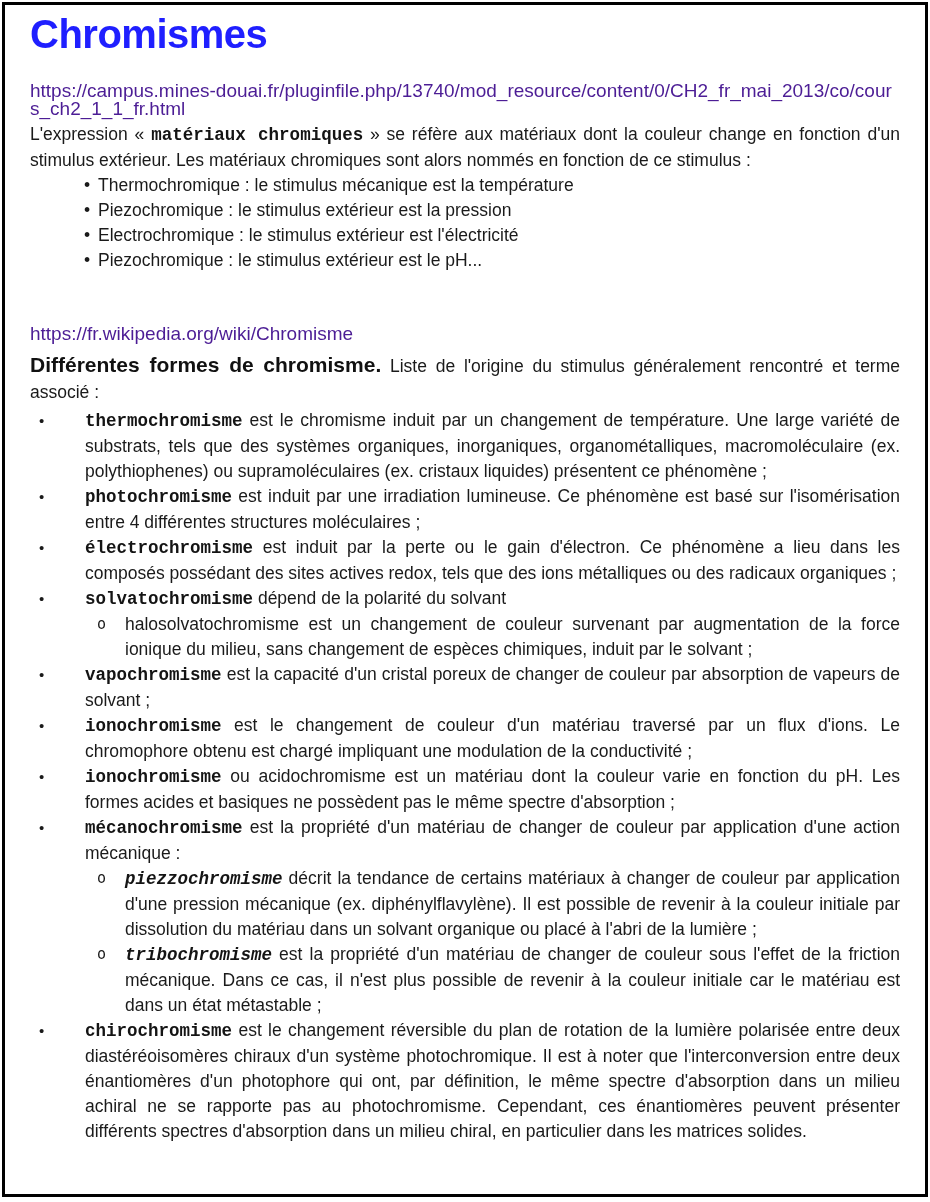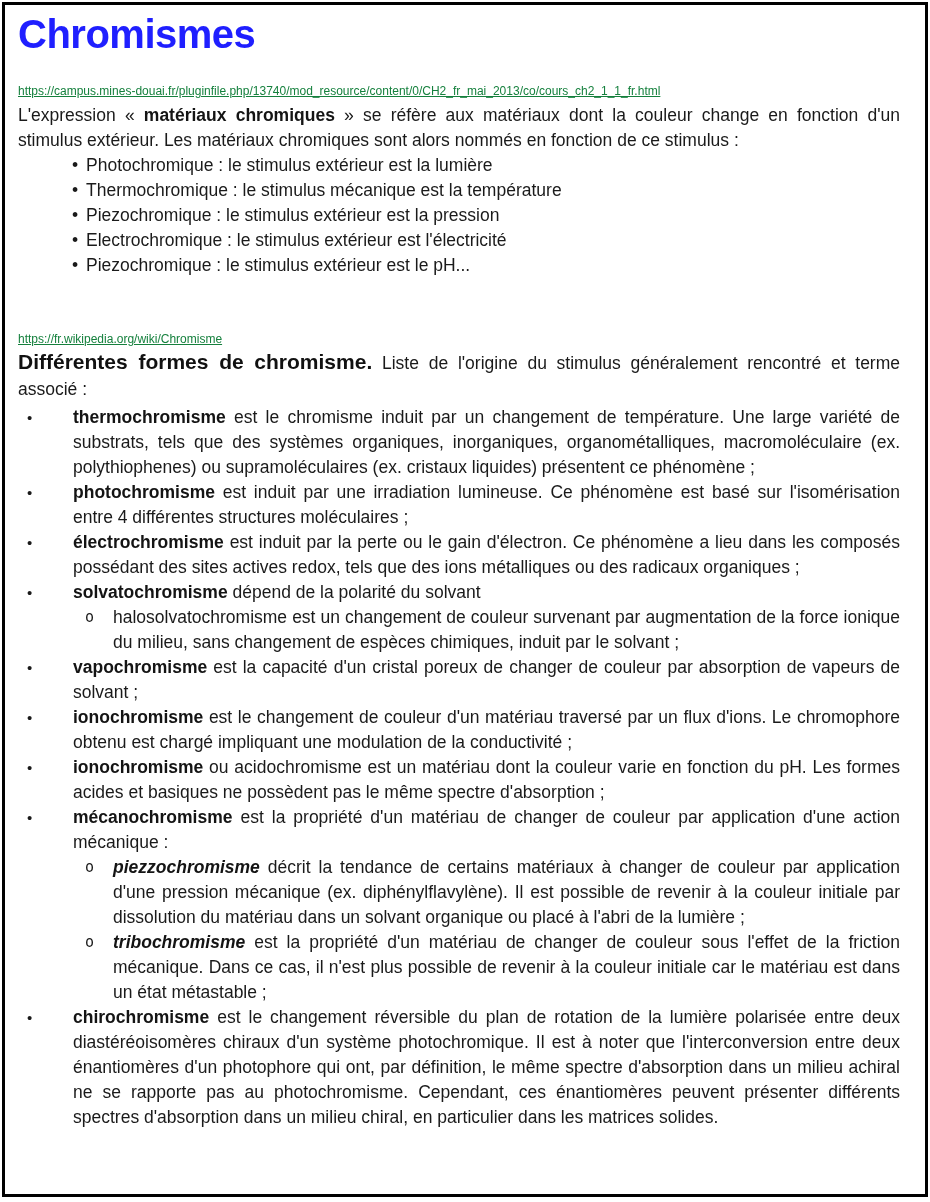--- a/index.html
+++ b/index.html
@@ -10,37 +10,36 @@
   body {
     width: 930px;
     height: 1202px;
     font-family: "Liberation Sans", sans-serif;
     position: relative;
   }
   .frame {
     margin: 2px;
     border: 3px solid #000000;
     height: 1185px;
-    padding: 4px 25px 0 13px;
+    padding: 4px 25px 0 25px;
     overflow: hidden;
   }
   .page-title {
     margin: 0;
     font-size: 40px;
     line-height: 50px;
     font-weight: bold;
     color: #1f1fff;
     letter-spacing: -0.5px;
   }
   a.link {
     display: inline-block;
-    font-size: 12px;
+    font-size: 19px;
     line-height: 18px;
-    color: #15803d;
-    text-decoration: underline;
+    color: #4c1d95;
     cursor: pointer;
     word-break: break-all;
   }
   .link-campus { margin-top: 23px; }
   .link-wiki   { margin-top: 52px; }
   .body-text {
     font-size: 17.5px;
     line-height: 25px;
     color: #1a1a1a;
   }
@@ -52,21 +51,21 @@
   .l1row {
     padding-left: 54px;
     line-height: 25px;
   }
   .b1 {
     display: inline-block;
     width: 14px;
     color: #1a1a1a;
   }
   .head-p {
-    margin: 1px 0 0 0;
+    margin: 8px 0 0 0;
     text-align: justify;
     line-height: 26px;
   }
   .head-run-in {
     font-size: 21px;
     font-weight: bold;
     color: #111111;
   }
   .list2 { margin-top: 3px; }
   .row { display: flex; }
@@ -85,36 +84,35 @@
     padding-left: 12px;
     line-height: 25px;
     font-size: 15px;
     font-family: "DejaVu Sans Mono", monospace;
     color: #1a1a1a;
   }
   .cell {
     flex: 1;
     text-align: justify;
   }
-  .cell b, .intro-p b { color: #141414; }
+  .cell b, .intro-p b { color: #141414; font-family: Liberation Mono, monospace; }
   .it { font-style: italic; }
 </style>
 </head>
 <body>
 
 <div class="frame">
 
   <h1 class="page-title">Chromismes</h1>
 
   <a class="link link-campus">https://campus.mines-douai.fr/pluginfile.php/13740/mod_resource/content/0/CH2_fr_mai_2013/co/cours_ch2_1_1_fr.html</a>
 
   <p class="body-text intro-p"><span>L'expression « </span><b>matériaux chromiques</b><span> » se réfère aux matériaux dont la couleur change en fonction d'un stimulus extérieur. Les matériaux chromiques sont alors nommés en fonction de ce stimulus :</span></p>
 
   <div class="body-text list1">
-    <div class="l1row"><span class="b1">•</span><span>Photochromique : le stimulus extérieur est la lumière</span></div>
     <div class="l1row"><span class="b1">•</span><span>Thermochromique : le stimulus mécanique est la température</span></div>
     <div class="l1row"><span class="b1">•</span><span>Piezochromique : le stimulus extérieur est la pression</span></div>
     <div class="l1row"><span class="b1">•</span><span>Electrochromique : le stimulus extérieur est l'électricité</span></div>
     <div class="l1row"><span class="b1">•</span><span>Piezochromique : le stimulus extérieur est le pH...</span></div>
   </div>
 
   <a class="link link-wiki">https://fr.wikipedia.org/wiki/Chromisme</a>
 
   <p class="body-text head-p"><b class="head-run-in">Différentes formes de chromisme.</b><span> Liste de l'origine du stimulus généralement rencontré et terme associé :</span></p>
 

